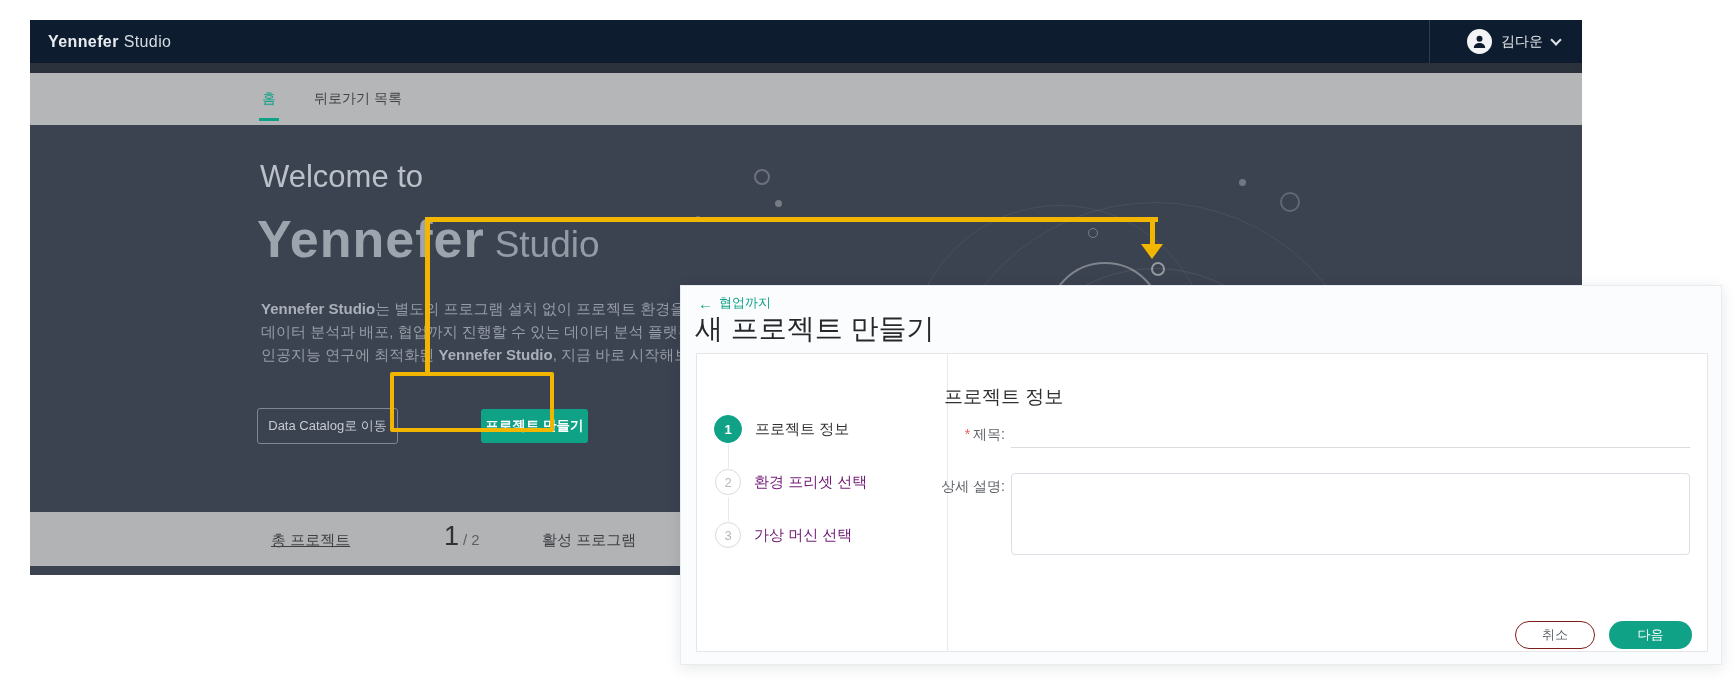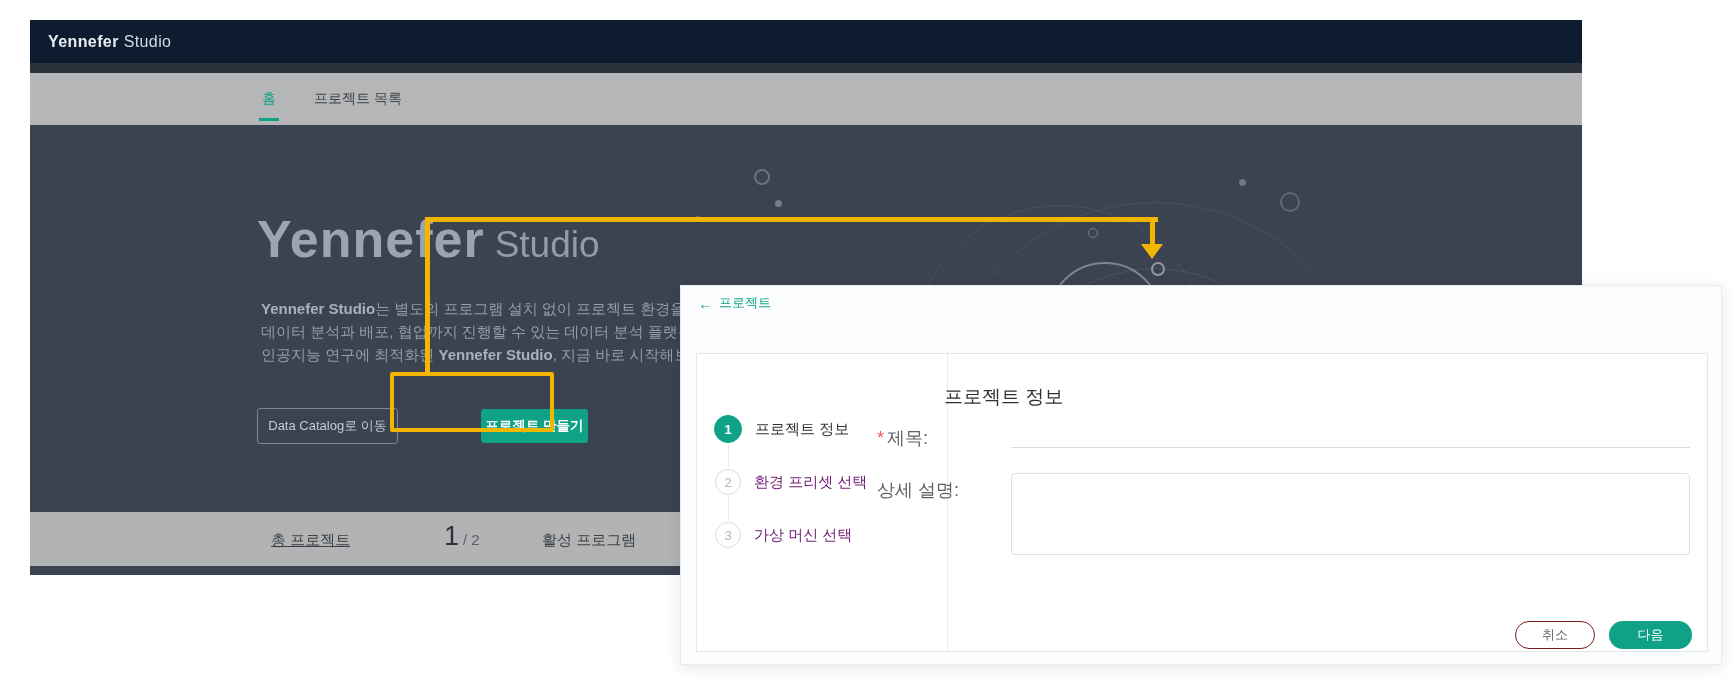--- a/index.html
+++ b/index.html
@@ -78,63 +78,75 @@
   .step{position:absolute; left:0; display:flex; align-items:center; gap:13px;}
   .step-circle{width:26px; height:26px; border-radius:50%; display:flex; align-items:center; justify-content:center;
      font-size:13px; border:1px solid #d9dbdd; color:#b4b7bb; background:#fff;}
   .step.active .step-circle{width:28px; height:28px; background:var(--accent); border-color:var(--accent);
      color:#fff; font-weight:700;}
   .step-label{font-size:15px; color:#701a75;}
   .step.active .step-label{color:#303133;}
   .step-conn{position:absolute; left:31px; width:1px; height:24px; background:#e8e9eb;}
 
   .form-heading{position:absolute; left:247px; top:30px; font-size:19px; color:#2e3033;}
-  .form-label{position:absolute; width:128px; text-align:left; font-size:18px; color:#5f6368;}
+  .form-label{position:absolute; width:128px; text-align:right; font-size:14px; color:#5f6368;}
   .req{color:var(--required); margin-right:3px;}
   .input-line{position:absolute; left:314px; top:70px; width:679px; height:24px; border:none;
      border-bottom:1px solid #d8dce1; background:transparent; font-family:inherit; font-size:14px; outline:none;}
   .textarea{position:absolute; left:314px; top:119px; width:679px; height:82px; border:1px solid #dcdfe6;
      border-radius:4px; background:#fff; resize:none; font-family:inherit; font-size:14px; padding:8px; outline:none;}
   .btn-cancel{position:absolute; left:818px; top:267px; width:80px; height:28px; border-radius:14px;
      border:1px solid #7f1d1d; background:#fff; color:#5f6368; font-size:13px; cursor:pointer; font-family:inherit;}
   .btn-next{position:absolute; left:912px; top:267px; width:83px; height:28px; border-radius:14px;
      border:none; background:var(--accent); color:#fff; font-size:13px; cursor:pointer; font-family:Liberation Sans, sans-serif;}
 </style>
 </head>
 <body>
 
 <div class="stage">
 
   <div class="app">
 
     <div class="header">
       <div class="logo"><b>Yennefer</b> <span>Studio</span></div>
+      <div class="header-right">
+        <div class="header-divider"></div>
+        <div class="avatar">
+          <svg width="17" height="17" viewBox="0 0 24 24">
+            <circle cx="12" cy="8.2" r="4.2" fill="#0d1c2e"></circle>
+            <path d="M4 21c0-4.4 3.6-7 8-7s8 2.6 8 7z" fill="#0d1c2e"></path>
+          </svg>
+        </div>
+        <span class="username">김다운</span>
+        <span class="chev"></span>
+      </div>
     </div>
     <div class="header-shadow"></div>
 
     <div class="tabbar">
       <div class="tab active">홈</div>
-      <div class="tab">프로젝트 목록</div>
+      <div class="tab">뒤로가기 목록</div>
     </div>
 
     <div class="hero">
 
       <div class="circ" style="left:907px;top:77px;width:436px;height:436px;border:1.5px solid rgba(255,255,255,.07);"></div>
       <div class="circ" style="left:973px;top:143px;width:304px;height:304px;border:1.5px solid rgba(255,255,255,.09);"></div>
       <div class="circ" style="left:880px;top:80px;width:300px;height:300px;border:1.5px solid rgba(255,255,255,.07);"></div>
       <div class="circ" style="left:1017px;top:137px;width:116px;height:116px;border:2px solid rgba(255,255,255,.35);"></div>
       <div class="circ" style="left:1121px;top:137px;width:14px;height:14px;border:2px solid rgba(255,255,255,.45);"></div>
       <div style="position:absolute;left:898px;top:166px;width:112px;height:50px;border:2px solid rgba(255,255,255,.3);border-radius:4px;"></div>
       <div class="circ" style="left:724px;top:44px;width:16px;height:16px;border:2px solid rgba(255,255,255,.25);"></div>
       <div class="circ" style="left:745px;top:75px;width:7px;height:7px;background:rgba(255,255,255,.3);"></div>
       <div class="circ" style="left:665px;top:91px;width:6px;height:6px;background:rgba(255,255,255,.25);"></div>
       <div class="circ" style="left:1058px;top:103px;width:10px;height:10px;border:1.5px solid rgba(255,255,255,.3);"></div>
       <div class="circ" style="left:1250px;top:67px;width:20px;height:20px;border:2px solid rgba(255,255,255,.2);"></div>
       <div class="circ" style="left:1209px;top:54px;width:7px;height:7px;background:rgba(255,255,255,.28);"></div>
 
+      <div class="welcome">Welcome to</div>
       <div class="brandline">
         <span class="b1">Yennefer</span><span class="b2">Studio</span>
       </div>
       <div class="desc">
         <div><b>Yennefer Studio</b><span>는 별도의 프로그램 설치 없이 프로젝트 환경을 구축하고</span></div>
         <div><span>데이터 분석과 배포, 협업까지 진행할 수 있는 데이터 분석 플랫폼입니다.</span></div>
         <div><span>인공지능 연구에 최적화된 </span><b>Yennefer Studio</b><span>, 지금 바로 시작해보세요.</span></div>
       </div>
       <div class="hero-btns">
         <button class="btn-outline-dark">Data Catalog로 이동</button>
@@ -152,22 +164,23 @@
 
   <div class="anno anno-box"></div>
   <div class="anno anno-vline"></div>
   <div class="anno anno-hline"></div>
   <div class="anno anno-arrow-line"></div>
   <div class="anno anno-arrow-head"></div>
 
   <div class="modal">
     <div class="back">
       <span class="arrow">←</span>
-      <span>프로젝트</span>
-    </div>
+      <span>협업까지</span>
+    </div>
+    <div class="modal-title">새 프로젝트 만들기</div>
 
     <div class="card">
       <div class="card-divider"></div>
 
       <div class="step active" style="top:61px; left:17px;">
         <div class="step-circle">1</div>
         <div class="step-label">프로젝트 정보</div>
       </div>
       <div class="step-conn" style="top:90px;"></div>
       <div class="step" style="top:115px; left:18px;">

